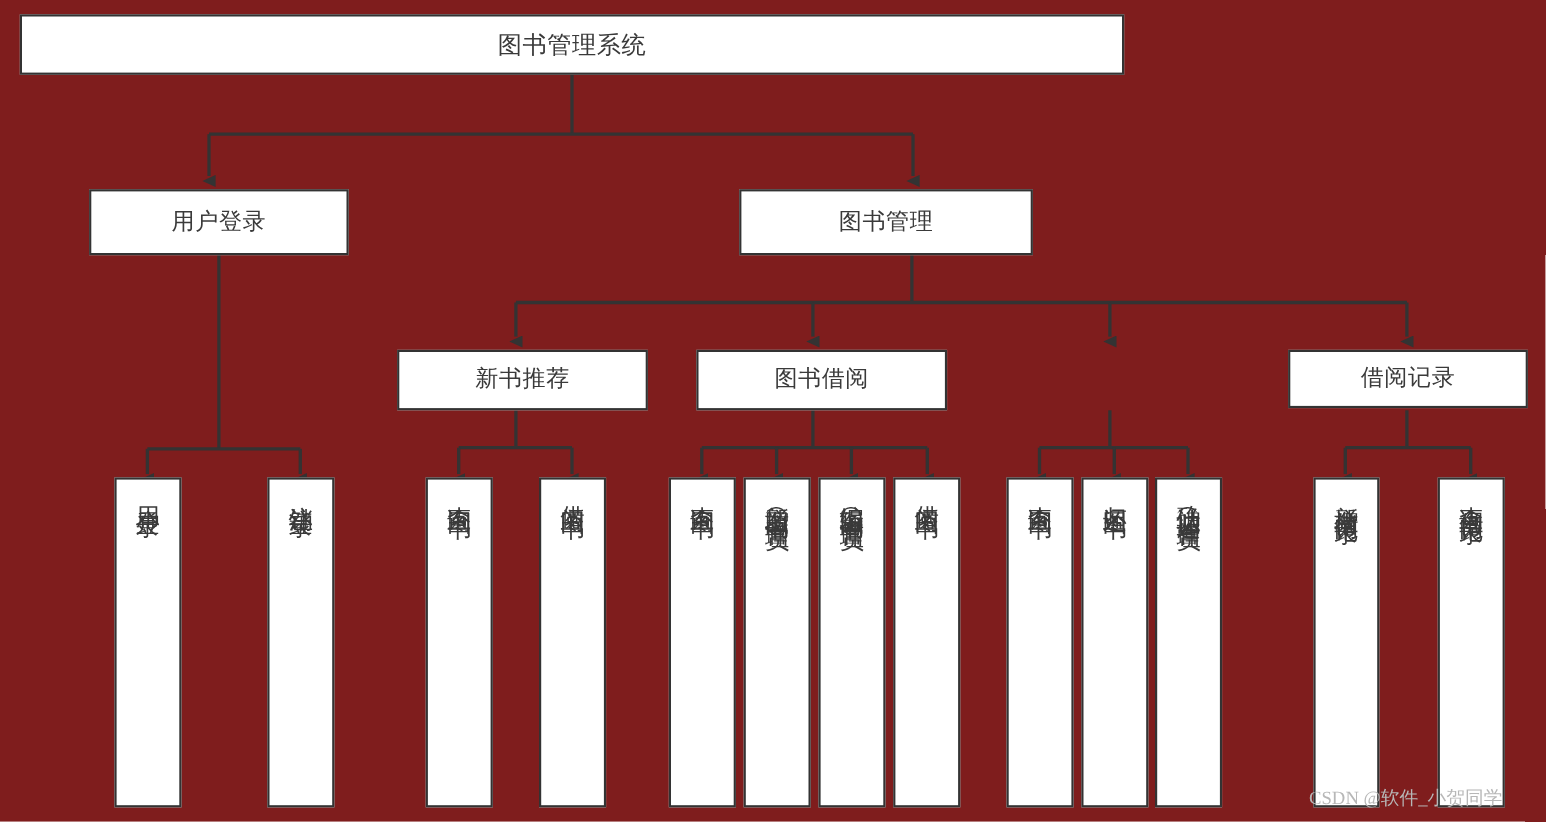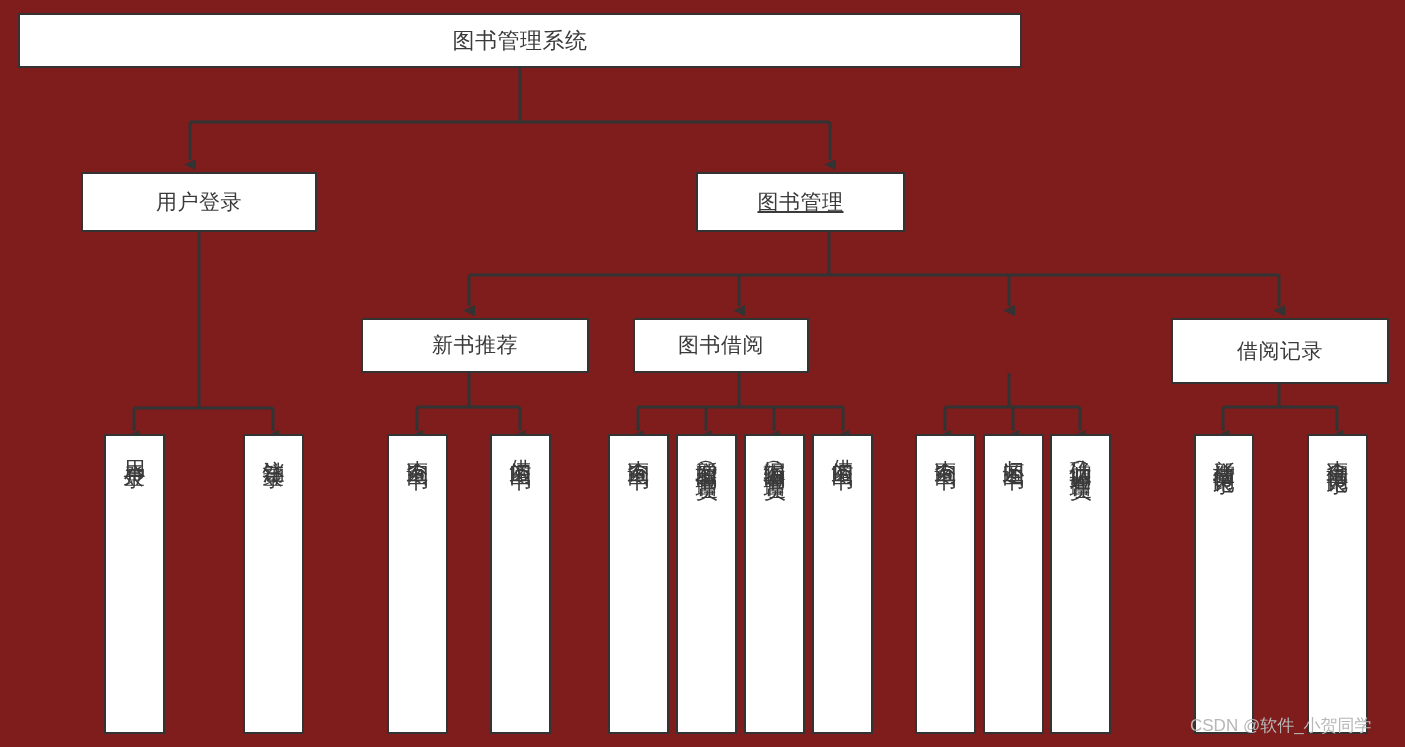--- a/index.html
+++ b/index.html
@@ -64,20 +64,21 @@
     margin: 0 auto;
   }
   .watermark {
     position: absolute;
     left: 1190px;
     top: 714px;
     font-size: 17px;
     color: #b7b7b7;
     white-space: nowrap;
     z-index: 5;
+    font-family: Liberation Serif, serif;
   }
 </style>
 </head>
 <body>
 
 <div id="canvas">
 
   <svg id="wires" viewBox="0 0 1405 747" xmlns="http://www.w3.org/2000/svg">
     <defs>
       <marker id="arr" markerWidth="11" markerHeight="12" refX="1" refY="6" orient="auto" markerUnits="userSpaceOnUse">
@@ -129,34 +130,34 @@
   </svg>
 
   <div class="node root h" style="left:18px; top:13px; width:1004px; height:55px;">
     <span class="lbl">图书管理系统</span>
   </div>
 
   <div class="node h" style="left:81px; top:172px; width:236px; height:60px;">
     <span class="lbl">用户登录</span>
   </div>
 
-  <div class="node h" style="left:696px; top:172px; width:209px; height:60px;text-decoration:underline;">
+  <div class="node h" style="left:672px; top:172px; width:267px; height:60px;">
     <span class="lbl">图书管理</span>
   </div>
 
   <div class="node h" style="left:361px; top:318px; width:228px; height:55px;">
     <span class="lbl">新书推荐</span>
   </div>
 
-  <div class="node h" style="left:633px; top:318px; width:176px; height:55px;">
+  <div class="node h" style="left:633px; top:318px; width:228px; height:55px;">
     <span class="lbl">图书借阅</span>
   </div>
 
 
-  <div class="node h" style="left:1171px; top:318px; width:218px; height:66px;">
+  <div class="node h" style="left:1171px; top:318px; width:218px; height:53px;">
     <span class="lbl">借阅记录</span>
   </div>
 
   <div class="node v" style="left:104px; top:434px; width:61px; height:300px;">
     <span class="lbl">用户登录</span>
   </div>
 
   <div class="node v" style="left:243px; top:434px; width:61px; height:300px;">
     <span class="lbl">注销登录</span>
   </div>

